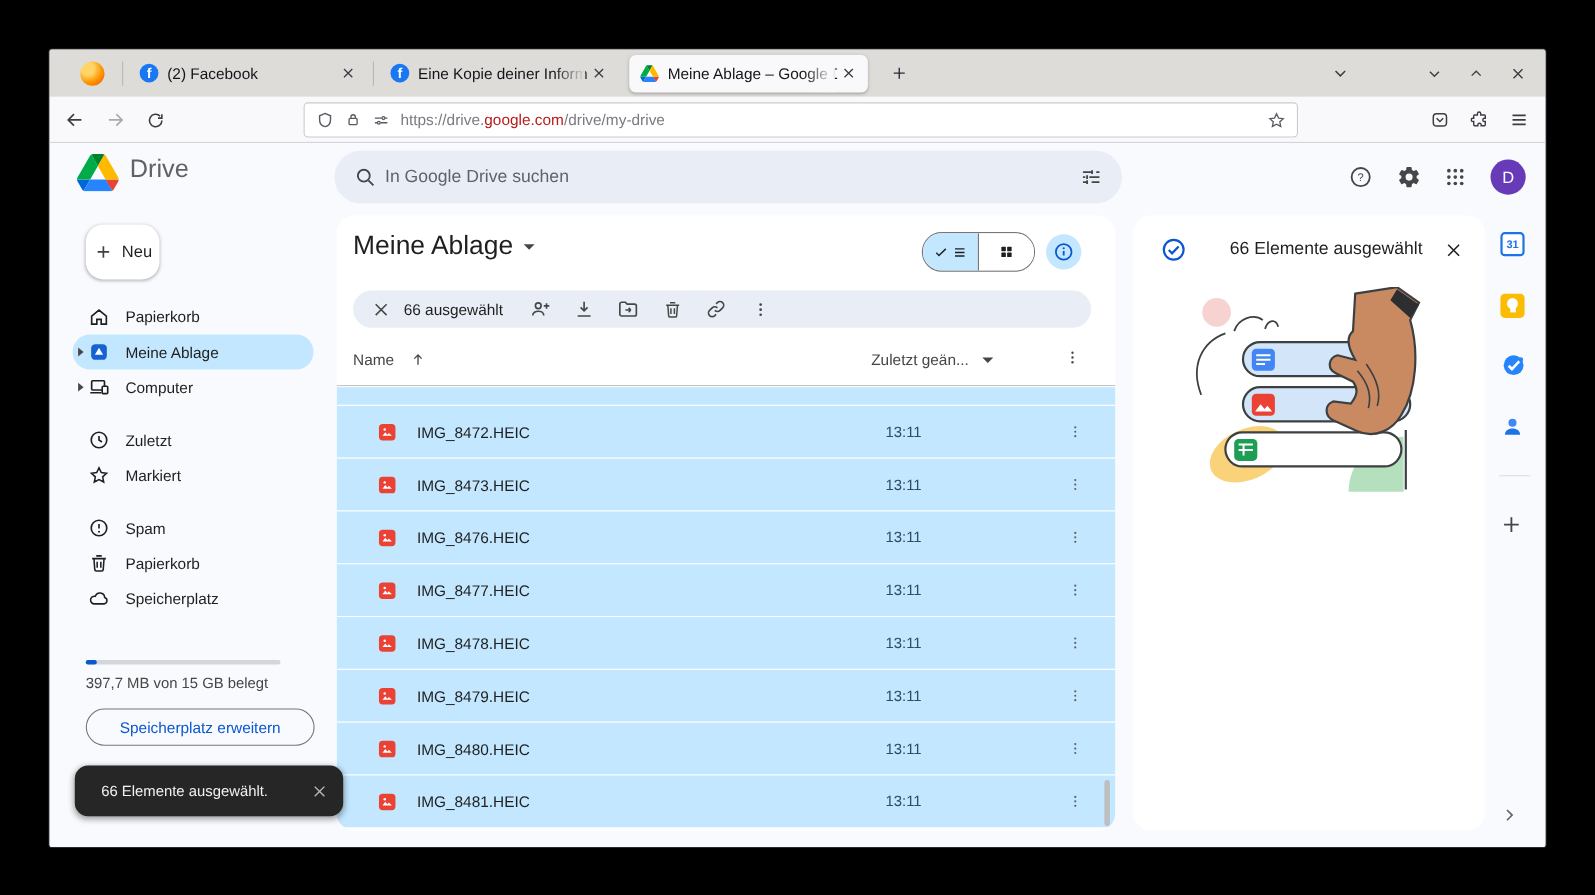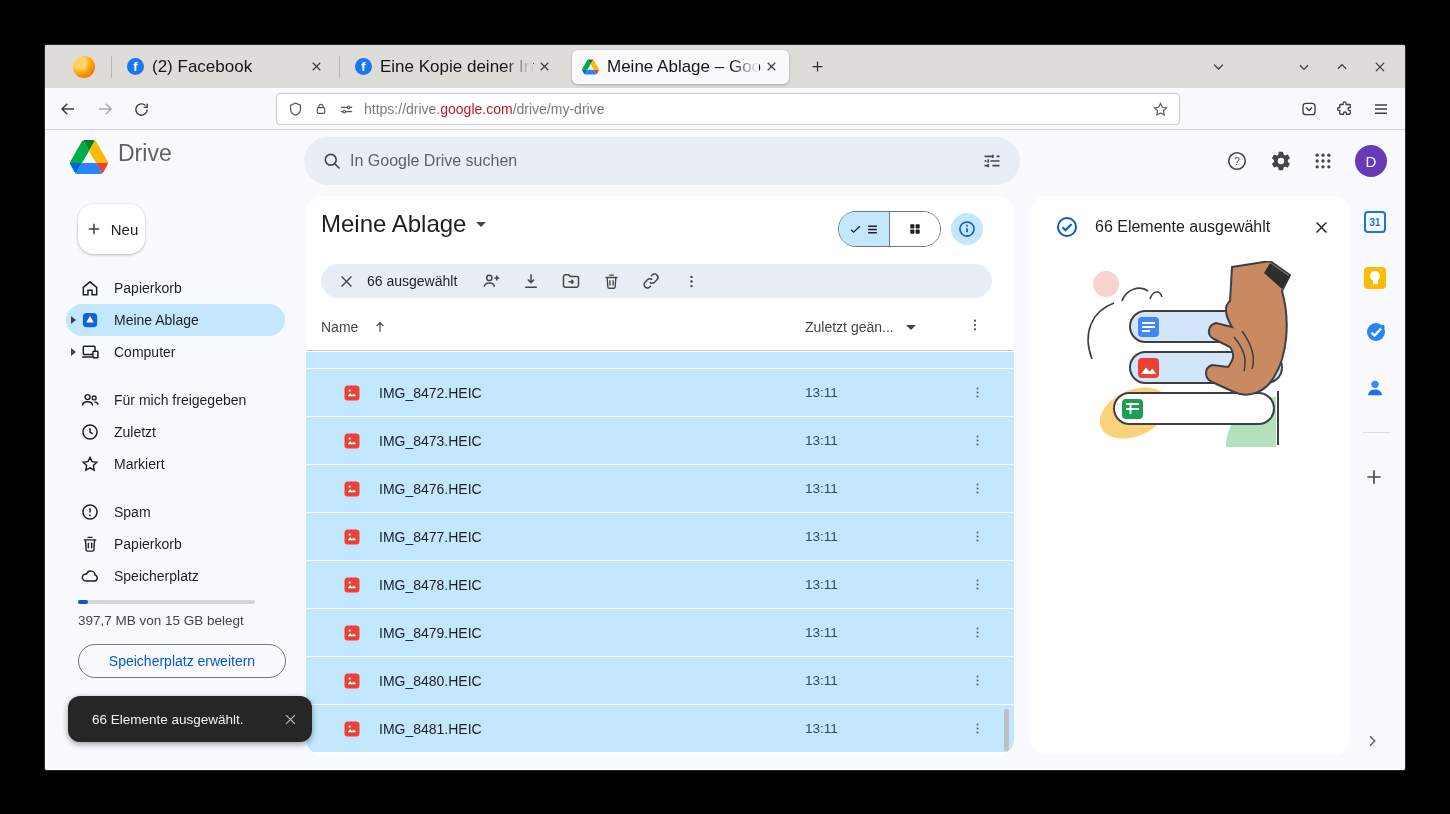--- a/index.html
+++ b/index.html
@@ -13,21 +13,21 @@
     display:flex;flex-direction:column;box-shadow:0 0 0 1px #2a2a2a;border-radius:2px;overflow:hidden;}
 
   
   .tabbar{height:43px;background:var(--tabbar);display:flex;align-items:center;flex:none;position:relative;}
   .ff-icon{width:22px;height:22px;border-radius:50%;margin:0 16px 0 28px;
     background:radial-gradient(circle at 32% 30%, #ffd567 0 26%, #ff9500 58%, #e2540e 100%);}
   .tab-sep{width:1px;height:22px;background:#b9b7b5;}
   .tab{width:217px;height:34px;margin:0 5px;border-radius:6px;display:flex;align-items:center;
     padding:0 8px 0 10px;position:relative;overflow:hidden;}
   .tab.active{background:var(--toolbar);box-shadow:0 1px 3px rgba(0,0,0,.25);}
-  .tab-title{flex:1;font-size:17px;color:#15141a;white-space:nowrap;overflow:hidden;margin-left:8px;}
+  .tab-title{flex:1;font-size:14px;color:#15141a;white-space:nowrap;overflow:hidden;margin-left:8px;}
   .tab .fadeout{position:absolute;right:30px;top:0;bottom:0;width:28px;
     background:linear-gradient(to right, rgba(222,220,217,0), var(--tabbar));}
   .tab.active .fadeout{background:linear-gradient(to right, rgba(249,249,251,0), var(--toolbar));}
   .fb-badge{width:17px;height:17px;border-radius:50%;background:#1877f2;color:#fff;flex:none;
     display:flex;align-items:center;justify-content:center;font-size:13px;font-weight:bold;}
   .tab-close{flex:none;width:20px;height:20px;display:flex;align-items:center;justify-content:center;border-radius:4px;z-index:2;}
   .newtab-btn{width:30px;height:30px;margin-left:8px;border-radius:6px;display:flex;align-items:center;justify-content:center;}
   .tabbar-right{position:absolute;right:0;top:0;height:43px;display:flex;align-items:center;gap:16px;padding-right:14px;}
   .winctl{width:22px;height:22px;display:flex;align-items:center;justify-content:center;}
   .alltabs{margin-right:48px;}
@@ -85,35 +85,35 @@
   .vt-seg.on{background:var(--selection);}
   .vt-div{width:1px;background:#747775;}
   .info-chip{position:absolute;left:645px;top:17px;width:32px;height:32px;border-radius:50%;background:var(--selection);
     display:flex;align-items:center;justify-content:center;}
   .selbar{position:absolute;left:15px;top:68px;width:671px;height:34px;background:var(--chipbg);border-radius:17px;
     display:flex;align-items:center;padding:0 10px;}
   .selbar .cnt{font-size:14px;color:var(--text);margin:0 14px 0 6px;}
   .selbar .sb-ic{width:40px;height:30px;display:flex;align-items:center;justify-content:center;border-radius:15px;}
   .thead{position:absolute;left:0;right:0;top:110px;height:45px;border-bottom:1px solid #c4c7c5;font-size:14px;color:#444746;}
   .thead .nm{position:absolute;left:15px;top:13px;display:flex;gap:14px;align-items:center;}
-  .thead .md{position:absolute;left:499px;top:13px;display:flex;gap:12px;align-items:center;}
+  .thead .md{position:absolute;left:486px;top:13px;display:flex;gap:12px;align-items:center;}
   .thead .hdots{position:absolute;left:661px;top:11px;}
   .list{position:absolute;left:0;right:0;top:156px;bottom:3px;}
   .sliver{height:16px;background:var(--selection);}
   .row{height:48px;background:var(--selection);border-top:1px solid #fff;display:flex;align-items:center;position:relative;}
   .row .ficon{margin-left:37px;flex:none;display:flex;}
   .row .fname{margin-left:18px;font-size:14px;font-weight:500;color:var(--text);}
   .row .ftime{position:absolute;left:499px;font-size:13.5px;color:var(--time);}
   .row .rdots{position:absolute;left:661px;top:13px;width:20px;height:20px;display:flex;align-items:center;justify-content:center;}
   .scrollthumb{position:absolute;left:698px;top:513px;width:5px;height:42px;background:#bdbfc1;border-radius:3px;}
 
   
   .panel{position:absolute;left:985px;top:66px;width:320px;height:559px;background:#fff;border-radius:16px;}
   .panel-head{display:flex;align-items:center;gap:16px;padding:19px 20px 0 25px;}
-  .panel-head .ptitle{flex:1;font-size:16px;font-weight:500;color:var(--text);}
+  .panel-head .ptitle{flex:1;font-size:16px;font-weight:500;color:var(--text);margin-left:23px;}
   .illus{display:flex;justify-content:center;margin-top:22px;}
 
   
   .rail-ic{position:absolute;left:1319px;width:26px;height:26px;display:flex;align-items:center;justify-content:flex-start;}
   .rail-div{position:absolute;left:1318px;top:302px;width:28px;height:1px;background:#dadce0;}
   .cal-badge{width:22px;height:22px;background:#fff;border:2px solid #1a73e8;border-radius:4px;color:#1a73e8;
     font-size:10px;font-weight:bold;display:flex;align-items:center;justify-content:center;}
   .keep-badge{width:22px;height:22px;background:#fbbc04;border-radius:4px;position:relative;}
   .keep-badge::after{content:"";position:absolute;left:6px;top:4px;width:10px;height:10px;border-radius:50%;background:#fff;}
   .keep-badge::before{content:"";position:absolute;left:8.5px;top:13px;width:5px;height:4px;background:#fff;z-index:2;}
@@ -343,31 +343,20 @@
         <span class="nicon">
             <svg width="20" height="20" viewBox="0 0 24 24">
               <rect x="4" y="5" width="14" height="10" rx="1" stroke="#1f1f1f" stroke-width="1.8" fill="none"></rect>
               <path d="M2.5 18h12" stroke="#1f1f1f" stroke-width="1.8"></path>
               <rect x="15.5" y="11" width="6" height="8" rx="1" fill="#f8fafd" stroke="#1f1f1f" stroke-width="1.8"></rect>
             </svg>
           </span>
         <span>Computer</span>
       </div>
       <div class="gap16"></div>
-      <div class="navitem">
-        <span class="nicon">
-            <svg width="20" height="20" viewBox="0 0 24 24">
-              <circle cx="9" cy="8.5" r="3" stroke="#1f1f1f" stroke-width="1.7" fill="none"></circle>
-              <path d="M3 18.5c0-3 3-4.4 6-4.4s6 1.4 6 4.4" stroke="#1f1f1f" stroke-width="1.7" fill="none"></path>
-              <circle cx="17" cy="9.5" r="2.3" stroke="#1f1f1f" stroke-width="1.6" fill="none"></circle>
-              <path d="M17.5 14.3c2.2.2 4 1.4 4 3.4" stroke="#1f1f1f" stroke-width="1.6" fill="none"></path>
-            </svg>
-          </span>
-        <span>Für mich freigegeben</span>
-      </div>
       <div class="navitem">
         <span class="nicon">
             <svg width="20" height="20" viewBox="0 0 24 24">
               <circle cx="12" cy="12" r="8.5" stroke="#1f1f1f" stroke-width="1.8" fill="none"></circle>
               <path d="M12 7.5V12l3.2 2.2" stroke="#1f1f1f" stroke-width="1.8" fill="none"></path>
             </svg>
           </span>
         <span>Zuletzt</span>
       </div>
       <div class="navitem">

